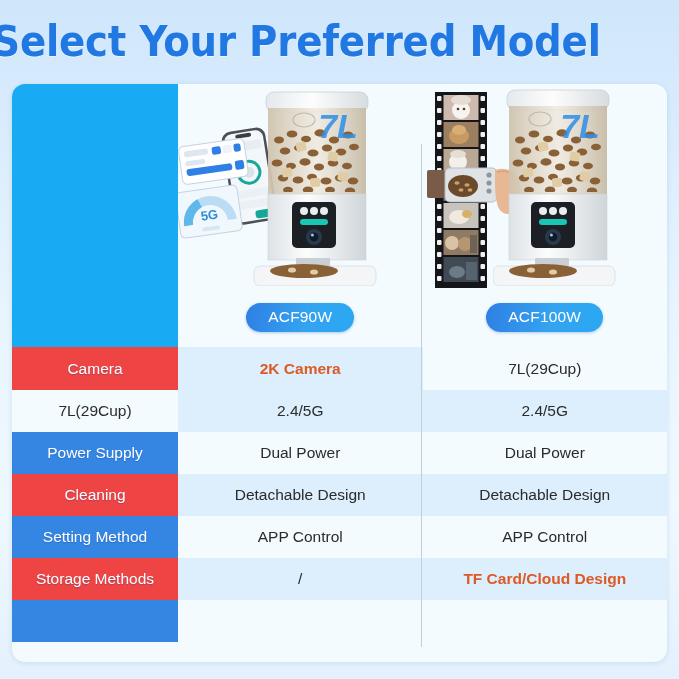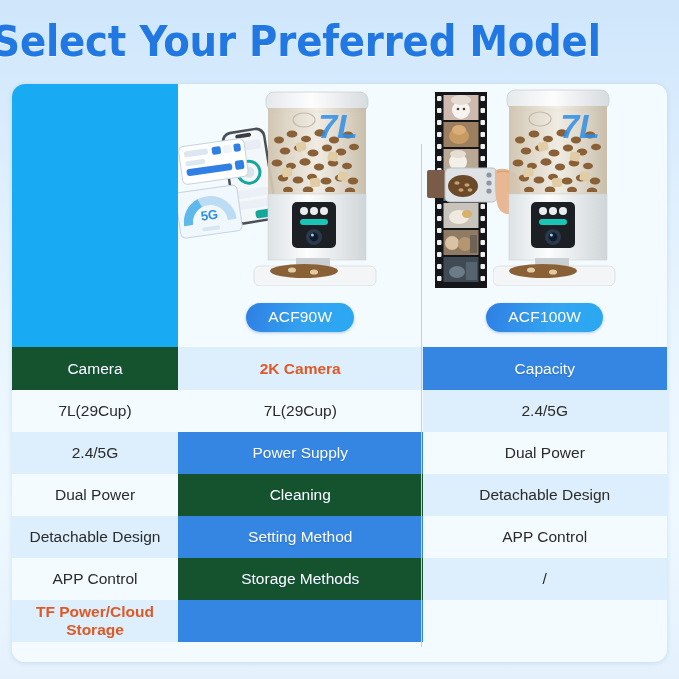--- a/index.html
+++ b/index.html
@@ -34,21 +34,21 @@
     grid-template-rows:263px 43px 42px 42px 42px 42px 42px 42px 20px;
   }
   
   .lab{
     display:flex;align-items:center;justify-content:center;
     color:#ffffff;font-size:15.5px;
     text-shadow:0 1px 1px rgba(20,70,140,.35);
     position:relative;z-index:3;
   }
   .lab-head{background:#18aaf2;}
-  .lab-a{background:#14532d;}
+  .lab-a{background:#ef4444;}
   .lab-b{background:#3585e3;}
   .lab-foot{background:#3585e3;}
   
   .prod{
     position:relative;background:#f4fbff;
     display:flex;flex-direction:column;align-items:center;
     justify-content:flex-start;
   }
   .prod-art{position:relative;width:100%;height:205px;}
   .badge{
@@ -374,23 +374,20 @@
         </svg>
       </div>
       <div class="badge">ACF100W</div>
     </div>
 
     <div class="lab lab-a">
         <span>Camera</span>
       </div>
     <div class="val alt hot">2K Camera</div>
 
-    <div class="lab lab-b">
-        <span>Capacity</span>
-      </div>
     <div class="val plain">7L(29Cup)</div>
     <div class="val plain">7L(29Cup)</div>
 
     <div class="val alt">2.4/5G</div>
     <div class="val alt">2.4/5G</div>
 
     <div class="lab lab-b">
         <span>Power Supply</span>
       </div>
     <div class="val plain">Dual Power</div>
@@ -405,21 +402,21 @@
     <div class="lab lab-b">
         <span>Setting Method</span>
       </div>
     <div class="val plain">APP Control</div>
     <div class="val plain">APP Control</div>
 
     <div class="lab lab-a">
         <span>Storage Methods</span>
       </div>
     <div class="val alt">/</div>
-    <div class="val alt hot">TF Power/Cloud Storage</div>
+    <div class="val alt hot">TF Card/Cloud Design</div>
 
     <div class="lab lab-foot"></div>
     <div class="foot-cell"></div>
     <div class="foot-cell"></div>
   </div>
 
   <div id="col-divider"></div>
 </div>
 
 </body></html>

